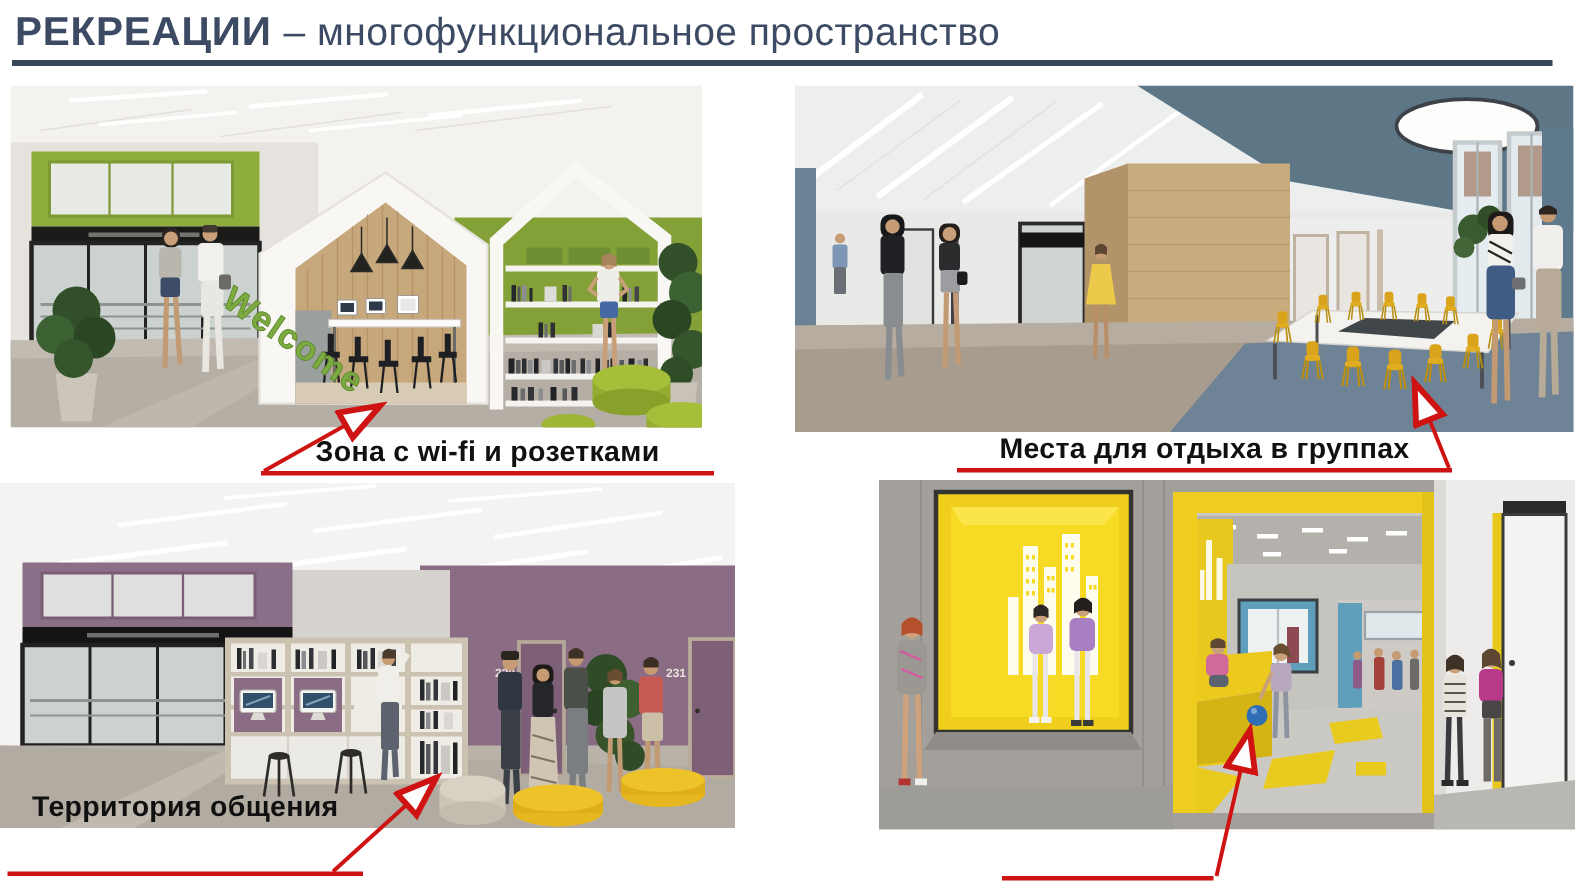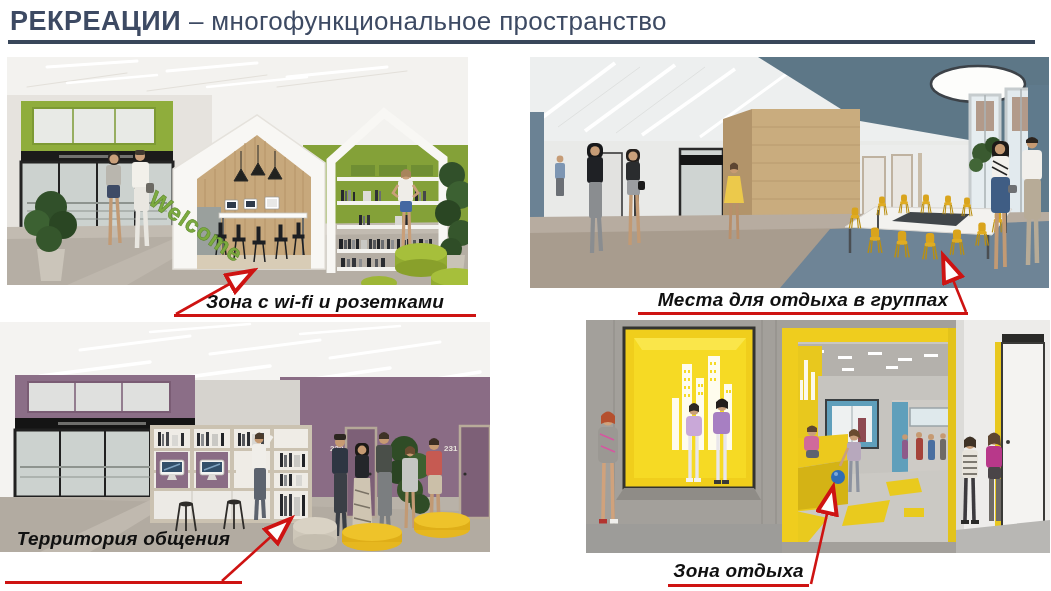--- a/index.html
+++ b/index.html
@@ -11,21 +11,21 @@
   html,body{margin:0;padding:0;background:#ffffff;}
   body{font-family:"Liberation Sans", sans-serif;}
   .slide{position:relative;width:1051px;height:591px;background:#ffffff;overflow:hidden;padding-left:25px;}
 
   .title{position:absolute;left:10px;top:6px;white-space:nowrap;color:var(--title-color);}
   .title .t-bold{font-size:27px;font-weight:bold;letter-spacing:.5px;}
   .title .t-rest{font-size:26px;font-weight:400;margin-left:8px;letter-spacing:.3px;}
   .title-rule{position:absolute;left:8px;top:40px;width:1027px;height:4px;background:var(--rule-color);}
 
   .photo{position:absolute;display:block;}
-  .cap{position:absolute;font-weight:bold;font-size:19px;color:var(--caption-color);text-align:center;letter-spacing:.2px;white-space:nowrap;font-style:italic;}
+  .cap{position:absolute;font-weight:bold;font-size:19px;color:var(--caption-color);text-align:center;letter-spacing:.2px;white-space:nowrap;}
   .redline{position:absolute;height:3px;background:var(--red);}
   .arrows{position:absolute;left:0;top:0;width:1051px;height:591px;pointer-events:none;}
 </style>
 </head>
 <body>
 
 <div class="slide">
 
   <div class="title">
     <span class="t-bold">РЕКРЕАЦИИ</span><span class="t-rest">– многофункциональное пространство</span>
@@ -740,21 +740,20 @@
 
   <div class="cap" style="left:174px;top:291px;width:302px">Зона с wi-fi и розетками</div>
   <div class="redline" style="left:174px;top:314px;width:302px"></div>
 
   <div class="cap" style="left:638px;top:289px;width:330px">Места для отдыха в группах</div>
   <div class="redline" style="left:638px;top:312px;width:330px"></div>
 
   <div class="cap" style="left:5px;top:528px;width:237px">Территория общения</div>
   <div class="redline" style="left:5px;top:581px;width:237px"></div>
 
-  <div class="cap" style="left:668px;top:560px;width:141px">Зона отдыха</div>
   <div class="redline" style="left:668px;top:584px;width:141px"></div>
 
   <svg class="arrows" viewBox="0 0 1051 591">
     <defs>
       <marker id="ah" markerWidth="13" markerHeight="11" refX="9" refY="4.5" orient="auto">
         <path d="M0.8,0.8 L11,4.5 L0.8,8.2 z" fill="#fdfdfd" stroke="#ce1312" stroke-width="1.5"></path>
       </marker>
     </defs>
     <line x1="176" y1="314" x2="249" y2="273" stroke="#ce1312" stroke-width="2.6" marker-end="url(#ah)"></line>
     <line x1="966" y1="312" x2="945" y2="260" stroke="#ce1312" stroke-width="2.6" marker-end="url(#ah)"></line>

